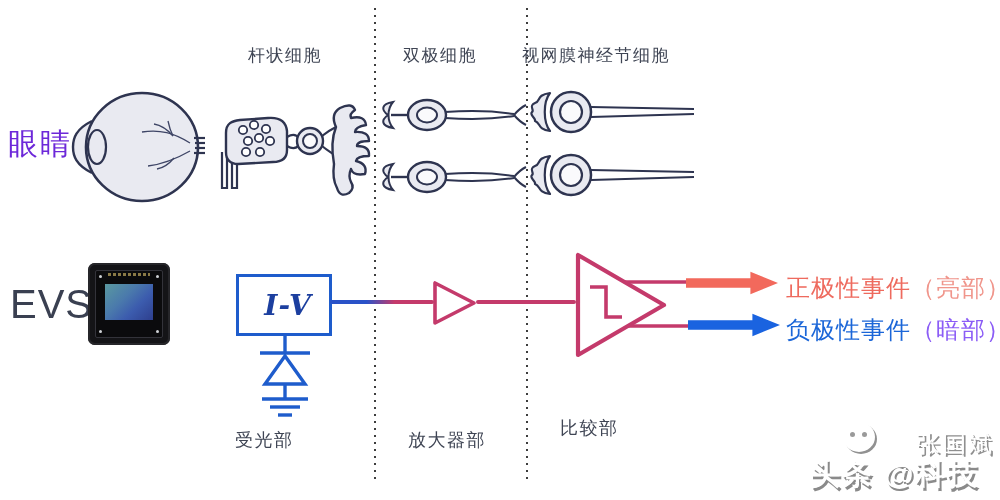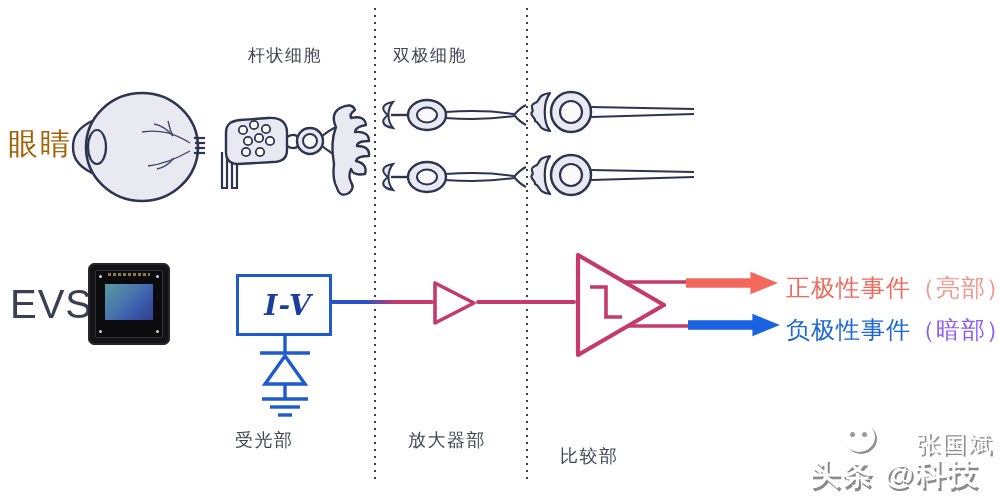--- a/index.html
+++ b/index.html
@@ -5,21 +5,21 @@
   html,body{margin:0;padding:0;background:#fff;}
   #stage{
     position:relative;width:1000px;height:500px;background:#ffffff;overflow:hidden;
     font-family:"Liberation Sans","DejaVu Sans",sans-serif;color:#3f4554;
   }
   .abs{position:absolute;}
   .dotted-divider{
     width:2px;top:8px;height:474px;
     background:repeating-linear-gradient(to bottom,#3d3d3d 0 2px,transparent 2px 7px);
   }
-  .row-label{font-size:30px;letter-spacing:2px;color:#a16207;}
+  .row-label{font-size:30px;letter-spacing:2px;color:#6d28d9;}
   .evs-label{font-size:40px;letter-spacing:1px;color:#3a4051;font-weight:400;}
   .col-label{font-size:17px;letter-spacing:1.5px;color:#3f4554;text-align:center;white-space:nowrap;}
   .bot-label{font-size:18px;letter-spacing:1.5px;color:#3f4554;text-align:left;white-space:nowrap;}
 
   
   .chip{width:82px;height:82px;background:#141417;border-radius:7px;
         box-shadow:inset 0 0 0 2px #26262a;}
   .chip-inner{position:absolute;left:7px;top:7px;right:7px;bottom:7px;
         background:#0b0b0d;border:1px solid #33333a;border-radius:2px;}
   .chip-sensor{position:absolute;left:17px;top:21px;width:48px;height:36px;
@@ -49,21 +49,22 @@
 </style>
 </head>
 <body>
 
 <div id="stage">
 
   <div class="abs dotted-divider" style="left:374px;"></div>
   <div class="abs dotted-divider" style="left:526px;"></div>
 
   <div class="abs col-label" style="left:230px;top:44px;width:110px;">杆状细胞</div>
-  <div class="abs col-label" style="left:375px;top:44px;width:110px;">双极细胞</div>
+  <div class="abs col-label" style="left:385px;top:44px;width:110px;">双极细胞</div>
+  <div class="abs col-label" style="left:516px;top:44px;width:160px;">视网膜神经节细胞</div>
 
   <div class="abs row-label" style="left:8px;top:124px;">眼睛</div>
   <div class="abs evs-label" style="left:10px;top:282px;">EVS</div>
 
   <svg class="abs" style="left:70px;top:85px;" width="135" height="125" viewBox="0 0 135 125">
     <path d="M22,36 C6,44 3,53 3,62 C3,71 6,80 22,88" fill="#e9eaf1" stroke="#2e3450" stroke-width="2.4"></path>
     <ellipse cx="72" cy="62" rx="56" ry="54" fill="#e9eaf1" stroke="#2e3450" stroke-width="2.6"></ellipse>
     <ellipse cx="27" cy="62" rx="9" ry="17" fill="#e9eaf1" stroke="#2e3450" stroke-width="2.2"></ellipse>
     <g stroke="#2e3450" stroke-width="2.2">
       <path d="M124,53 L135,53"></path>
@@ -176,21 +177,21 @@
 
   <div class="abs event-text" style="left:786px;top:272px;">
     <span style="color:#ee6a5e;">正极性事件</span><span style="color:#f0958b;">（亮部）</span>
   </div>
   <div class="abs event-text" style="left:786px;top:314px;">
     <span style="color:#1b66d8;margin-top:12px;">负极性事件</span><span style="color:#8b5cf6;">（暗部）</span>
   </div>
 
   <div class="abs bot-label" style="left:235px;top:428px;width:110px;">受光部</div>
   <div class="abs bot-label" style="left:408px;top:428px;width:100px;">放大器部</div>
-  <div class="abs bot-label" style="left:560px;top:444px;width:105px;">比较部</div>
+  <div class="abs bot-label" style="left:560px;top:416px;width:105px;">比较部</div>
 
   <div class="abs wm-logo" style="left:843px;top:422px;">
     <div class="d" style="left:7px;top:10px;"></div>
     <div class="d" style="left:19px;top:10px;"></div>
   </div>
   <div class="abs wm-author" style="left:884px;top:428px;margin-left:32px;">张国斌</div>
   <div class="abs wm-credit" style="left:810px;top:454px;">头条 @科技芯时空</div>
 
 </div>
 

